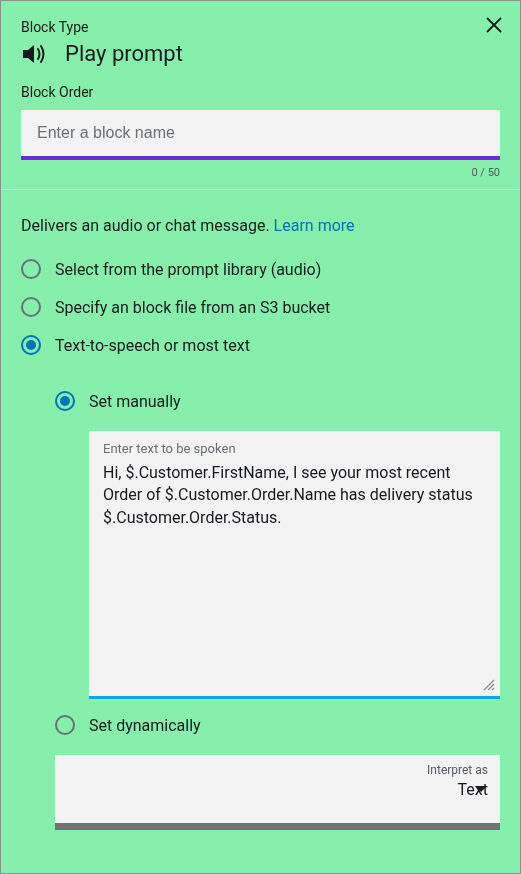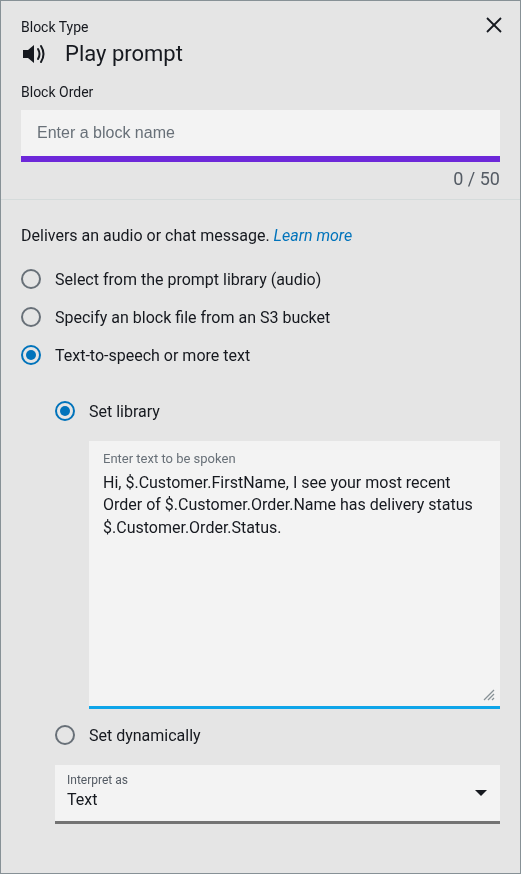--- a/index.html
+++ b/index.html
@@ -9,21 +9,21 @@
     color: #16191f;
     background: #fff;
     width: 521px;
     height: 874px;
     overflow: hidden;
   }
   .panel {
     width: 521px;
     height: 874px;
     border: 1px solid #879196;
-    background: #e5e5e5;
+    background: #86efac;
     display: flex;
     flex-direction: column;
   }
   .top-section {
     padding: 18px 20px 0 20px;
     position: relative;
   }
   .close-btn {
     position: absolute;
     right: 14px;
@@ -53,53 +53,52 @@
   }
   .block-name-label {
     font-size: 14px;
     color: #16191f;
     margin-bottom: 10px;
   }
   .block-name-input {
     width: 100%;
     background: #f3f3f3;
     border: none;
-    border-bottom: 6px solid #6d28d9;
+    border-bottom: 4px solid #6d28d9;
     padding: 14px 16px;
     font-size: 16px;
     color: #16191f;
     outline: none;
   }
   .block-name-input::placeholder {
     color: #687078;
   }
   .counter {
     text-align: right;
-    font-size: 18px;
+    font-size: 11px;
     color: #545b64;
     margin-top: 6px;
     margin-bottom: 10px;
   }
   .divider {
     height: 1px;
     background: #d5dbdb;
     width: 100%;
   }
   .content-section {
     padding: 26px 20px 10px 20px;
   }
   .description {
     font-size: 16px;
     margin-bottom: 24px;
   }
   .learn-more {
     color: #0073bb;
     text-decoration: none;
     cursor: pointer;
-    font-style: italic;
   }
   .radio-group {
     display: flex;
     flex-direction: column;
     gap: 18px;
   }
   .radio-row {
     display: flex;
     align-items: center;
     gap: 14px;
@@ -169,24 +168,25 @@
     bottom: 4px;
     width: 14px;
     height: 14px;
     pointer-events: none;
   }
   .dropdown-section {
     margin-top: 20px;
   }
   .dropdown {
     background: #f3f3f3;
-    border-bottom: 3px solid #737373;
-    padding: 8px 12px 12px 12px;
+    border-bottom: 7px solid #737373;
+    padding: 8px 12px 24px 12px;
     position: relative;
     cursor: pointer;
+    text-align: right;
   }
   .dropdown-label {
     font-size: 12px;
     color: #545b64;
     margin-bottom: 3px;
   }
   .dropdown-value {
     font-size: 16px;
     color: #16191f;
   }
@@ -243,30 +243,30 @@
 
       <div class="radio-row">
         <div class="radio-outer"></div>
         <span class="radio-label">Specify an block file from an S3 bucket</span>
       </div>
 
       <div class="radio-row">
         <div class="radio-outer selected">
           <div class="radio-inner"></div>
         </div>
-        <span class="radio-label">Text-to-speech or more text</span>
+        <span class="radio-label">Text-to-speech or most text</span>
       </div>
 
       <div class="sub-section">
 
         <div class="radio-row">
           <div class="radio-outer selected">
             <div class="radio-inner"></div>
           </div>
-          <span class="radio-label">Set library</span>
+          <span class="radio-label">Set manually</span>
         </div>
 
         <div class="prompt-textarea-wrap">
           <div class="ta-container">
             <span class="prompt-ta-label">Enter text to be spoken</span>
             <textarea class="ta-inner" style="">Hi, $.Customer.FirstName, I see your most recent Order of $.Customer.Order.Name has delivery status $.Customer.Order.Status.</textarea>
             <svg class="resize-handle" width="14" height="14" viewBox="0 0 14 14">
               <line x1="2" y1="12" x2="12" y2="2" stroke="#879196" stroke-width="1.2"></line>
               <line x1="6" y1="12" x2="12" y2="6" stroke="#879196" stroke-width="1.2"></line>
               <line x1="10" y1="12" x2="12" y2="10" stroke="#879196" stroke-width="1.2"></line>

